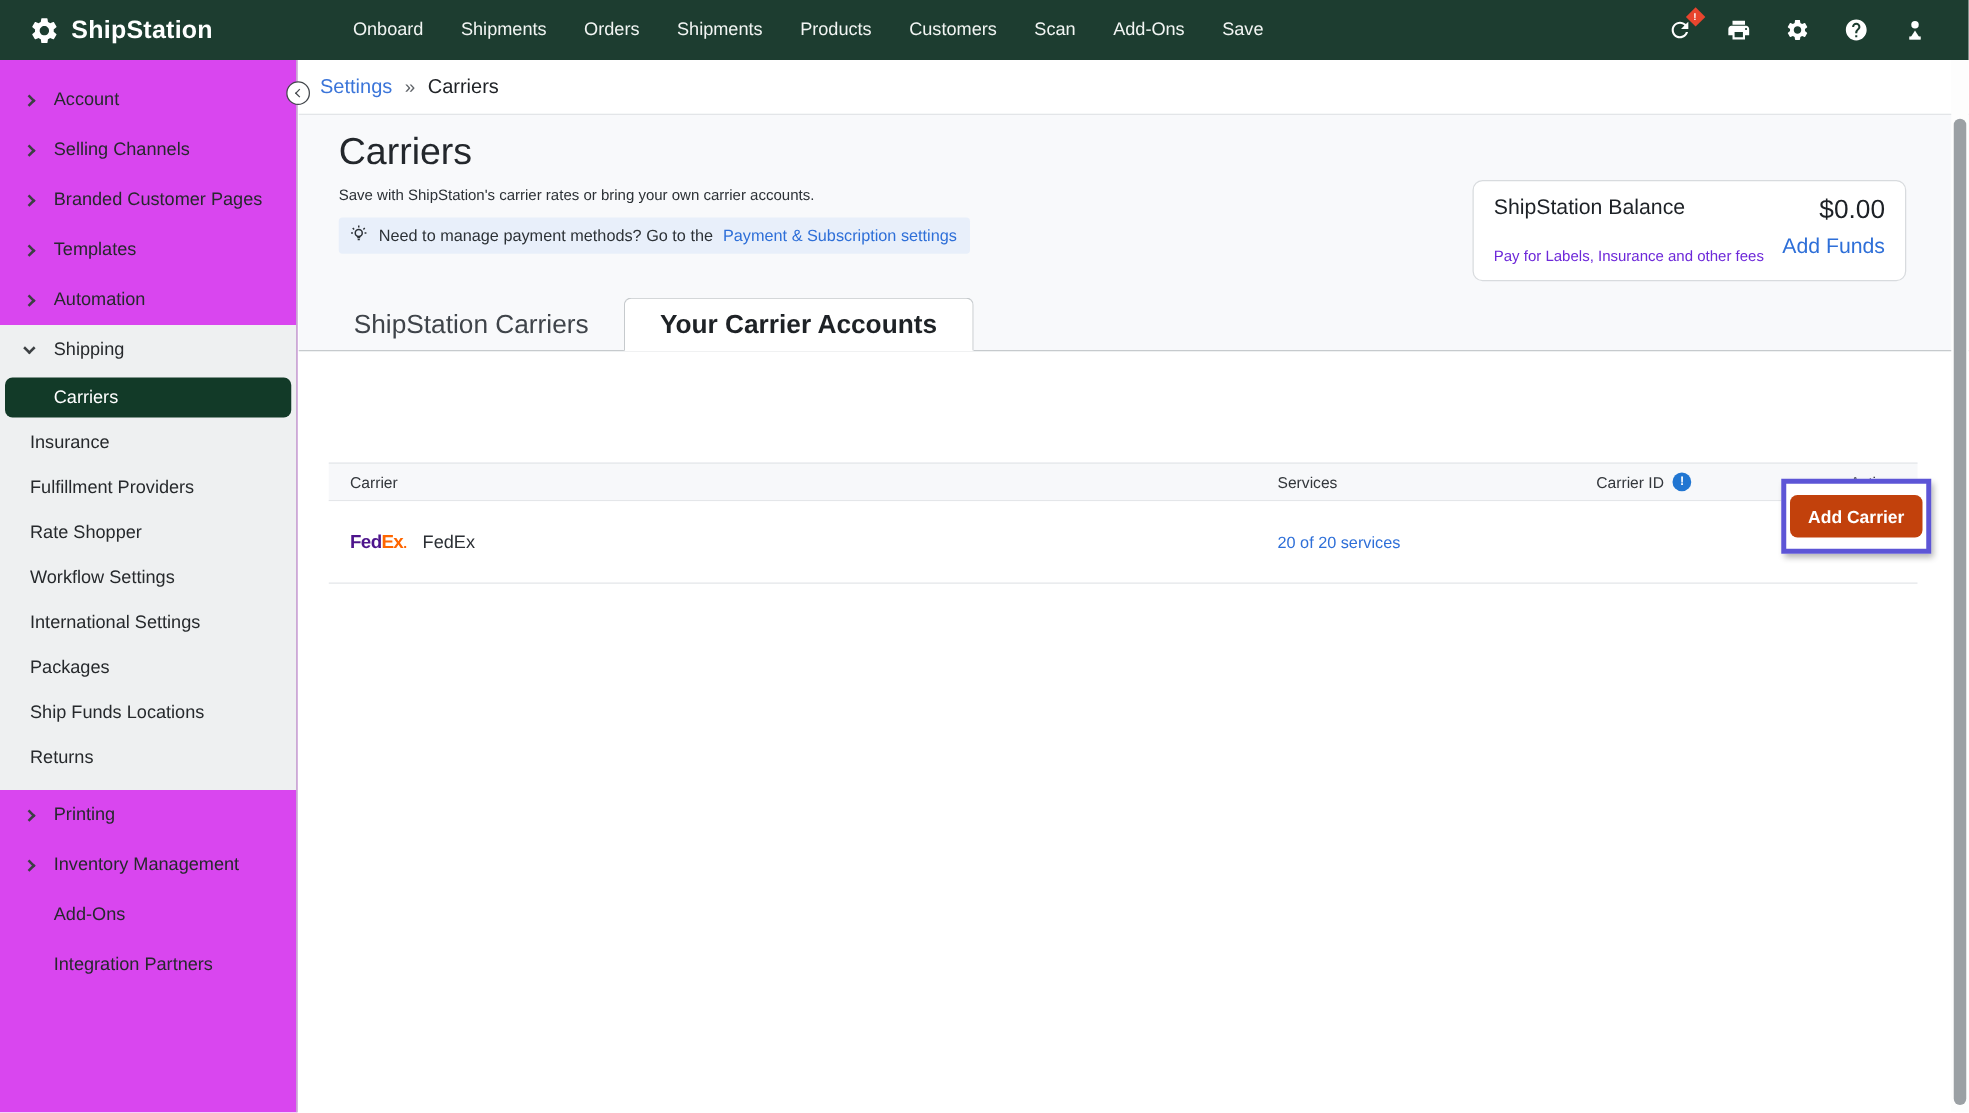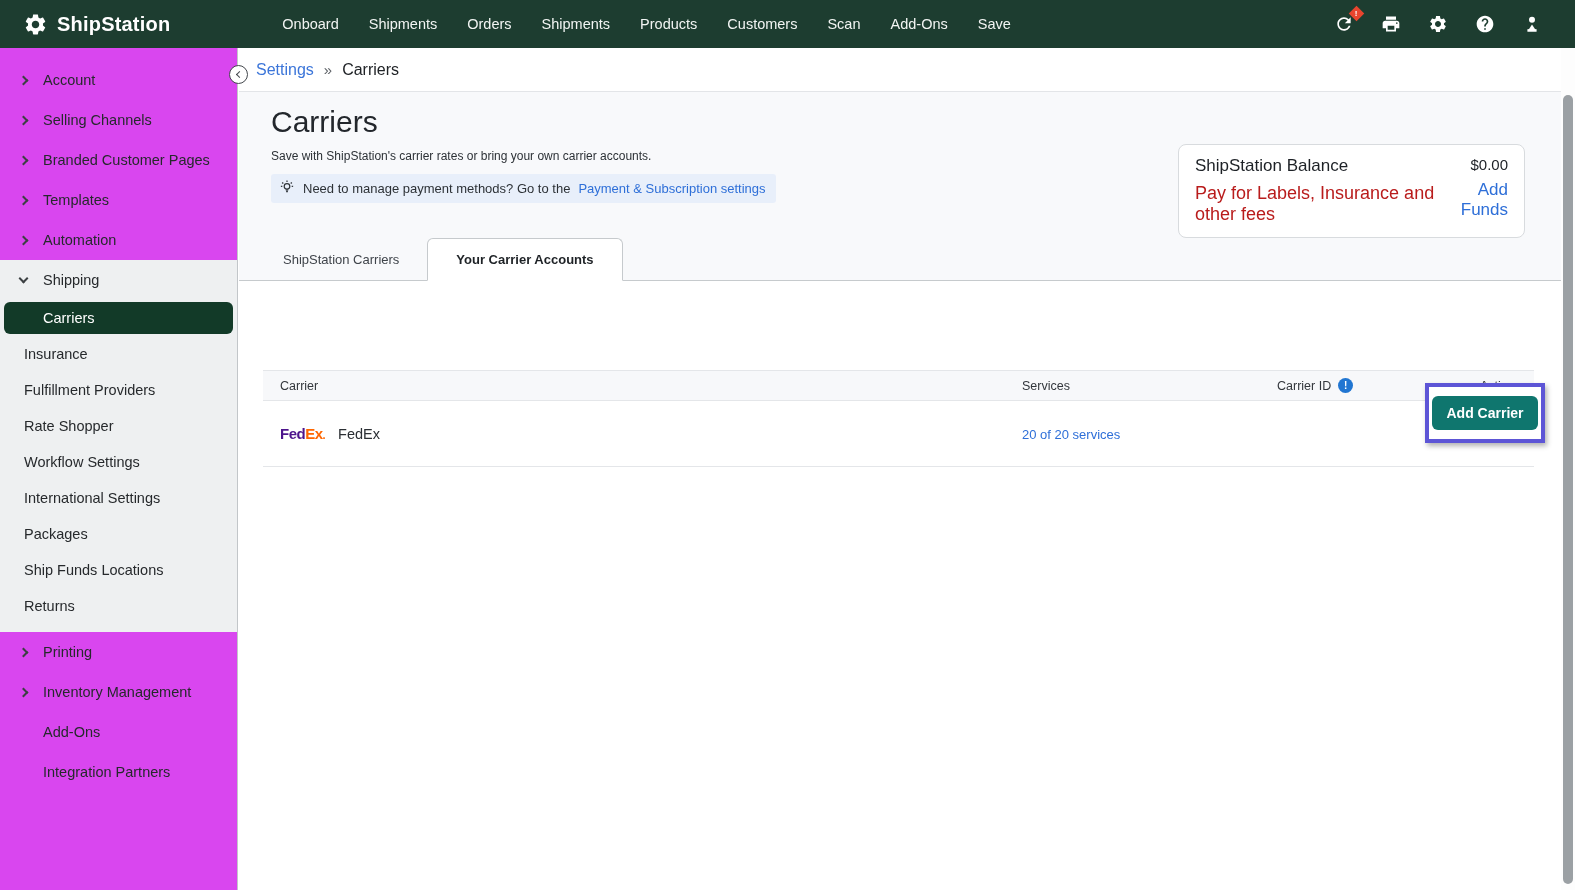--- a/index.html
+++ b/index.html
@@ -39,32 +39,32 @@
   .crumb-current { color:#202327; }
 
   .page-head { position:relative; height:190px; background:#f8f9fb; border-top:1px solid #e3e5e8; border-bottom:1px solid #c6cacd; padding-left:32px; }
   .page-title { padding-top:13px; font-size:30px; font-weight:500; color:#23272c; }
   .page-subtitle { margin-top:10px; font-size:12px; color:#2c3136; }
   .tip { margin-top:11px; display:inline-flex; align-items:center; gap:8px; background:#e8effa; border-radius:3px; padding:5px 10px 5px 8px; font-size:13px; color:#2c3136; }
   .tip a { color:#2e6fd8; text-decoration:none; cursor:pointer; }
 
   .balance-card { position:absolute; top:52px; right:50px; width:347px; background:#fff; border:1px solid #d8dbde; border-radius:8px; padding:11px 16px 12px 16px; display:flex; justify-content:space-between; }
   .balance-title { font-size:17px; color:#1d2126; }
-  .balance-desc { margin-top:7px; font-size:18px; color:#b91c1c; }
+  .balance-desc { margin-top:22px; font-size:12px; color:#6d28d9; }
   .balance-right { text-align:right; }
-  .balance-amount { font-size:15px; color:#1d2126; }
+  .balance-amount { font-size:21px; color:#1d2126; }
   .balance-add { display:inline-block; margin-top:7px; font-size:17px; color:#2e6fd8; text-decoration:none; cursor:pointer; }
 
   .tabs { position:absolute; left:16px; bottom:-1px; display:flex; align-items:flex-end; }
-  .tab { height:43px; padding:0 28px; display:flex; align-items:center; font-size:13px; color:#3f444a; cursor:pointer; }
+  .tab { height:43px; padding:0 28px; display:flex; align-items:center; font-size:21px; color:#3f444a; cursor:pointer; }
   .tab.active { background:#fff; border:1px solid #c6cacd; border-bottom:1px solid #fff; border-radius:6px 6px 0 0; font-weight:bold; color:#1e2226; }
 
   .page-body { position:relative; height:609px; background:#fff; }
   .highlight-box { position:absolute; top:13px; right:30px; width:120px; height:60px; border:4px solid #5d55d6; box-shadow:2px 3px 5px rgba(0,0,0,.3); display:flex; align-items:center; justify-content:center; background:#fff; }
-  .add-carrier { background:#0f766e; color:#fff; font-family:"Liberation Sans",sans-serif; font-weight:bold; font-size:14px; border:none; border-radius:6px; padding:9px 14px; cursor:pointer; }
+  .add-carrier { background:#c2410c; color:#fff; font-family:"Liberation Sans",sans-serif; font-weight:bold; font-size:14px; border:none; border-radius:6px; padding:9px 14px; cursor:pointer; }
 
   .table { margin:89px 41px 0 24px; }
   .thead { display:flex; align-items:center; height:31px; background:#f7f8fa; border-top:1px solid #e4e6e9; border-bottom:1px solid #e4e6e9; font-size:12.5px; color:#33373c; }
   .trow { display:flex; align-items:center; height:66px; border-bottom:1px solid #e4e6e9; background:#fff; }
   .c1 { flex:1; padding-left:17px; display:flex; align-items:center; gap:13px; }
   .c2 { width:255px; }
   .c3 { width:167px; display:flex; align-items:center; gap:7px; }
   .c4 { width:90px; text-align:right; padding-right:13px; }
   .info-icon { width:15px; height:15px; border-radius:50%; background:#2176d2; color:#fff; font-size:10px; font-weight:bold; display:flex; align-items:center; justify-content:center; cursor:pointer; }
   .fedex-logo { font-size:15px; font-weight:bold; letter-spacing:-0.5px; }

